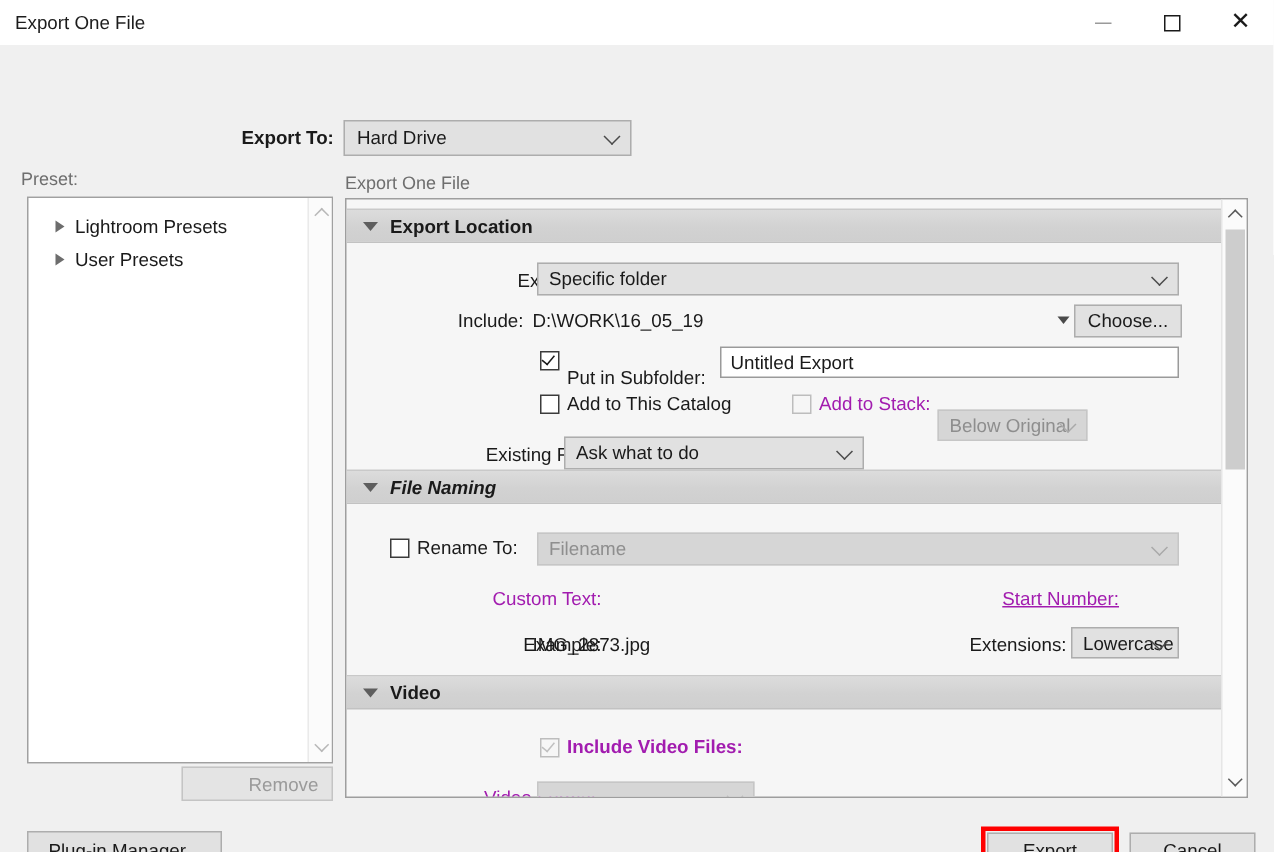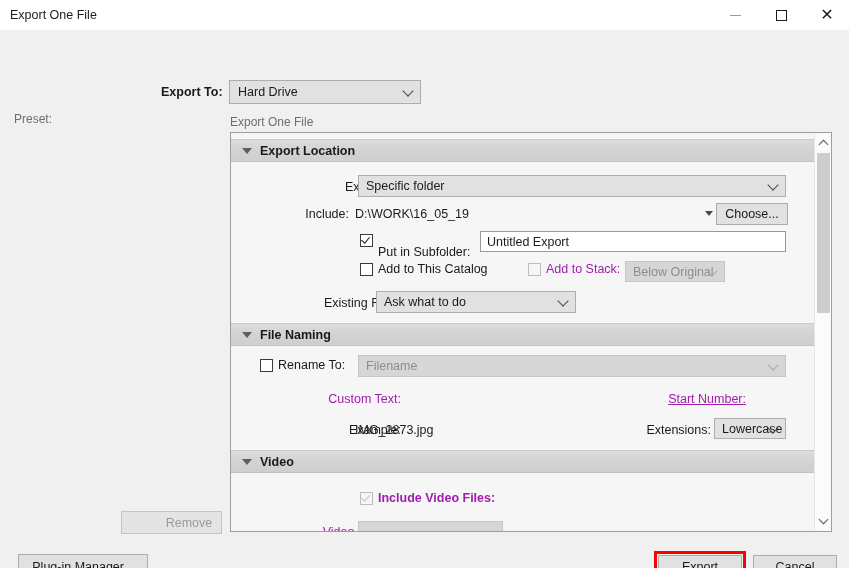--- a/index.html
+++ b/index.html
@@ -253,21 +253,21 @@
     border-left: 5px solid transparent;
     border-right: 5px solid transparent;
   }
   .section-title {
     margin-left: 8px;
     font-size: 12.5px;
     font-weight: 700;
     color: #1a1a1a;
   }
   #sec-export-location { top: 6px; }
-  #sec-file-naming     { top: 190px; }
+  #sec-file-naming     { top: 180px; font-style: italic; }
   #sec-video           { top: 317px; }
 
   
   .rlabel {
     position: absolute;
     font-size: 12.5px;
     color: #1a1a1a;
     text-align: right;
   }
   .rlabel.dim  { color: #a21caf; }
@@ -359,20 +359,38 @@
 
 <div id="dialog-body">
 
   <div id="top-export-label">Export To:</div>
   <div id="top-export-select">
     <span class="sel-text">Hard Drive</span>
     <span class="chev"></span>
   </div>
 
   <div id="preset-label">Preset:</div>
+  <div id="preset-list">
+    <div class="tree-item" id="tree-lightroom">
+      <span class="tri-right"></span>
+      <span>Lightroom Presets</span>
+    </div>
+    <div class="tree-item" id="tree-user">
+      <span class="tri-right"></span>
+      <span>User Presets</span>
+    </div>
+    <div id="preset-scrollbar">
+      <div class="sb-arrow top">
+          <i></i>
+        </div>
+      <div class="sb-arrow bot">
+          <i></i>
+        </div>
+    </div>
+  </div>
 
   <div class="btn" id="btn-add">Add</div>
   <div class="btn disabled" id="btn-remove">Remove</div>
 
   <div id="panel-caption">Export One File</div>
 
   <div id="content-panel">
     <div id="content-scroll">
 
       <div class="section-head" id="sec-export-location">
@@ -397,21 +415,21 @@
       <div class="rvalue" style="left:147px; top:100px;margin-top:12px;">Put in Subfolder:</div>
       <div class="textinput" style="left:249px; top:98px; width:306px; height:21px;">
         <span class="val">Untitled Export</span>
       </div>
 
       <div class="cbox" style="left:129px; top:130px;"></div>
       <div class="rvalue" style="left:147px; top:129px;">Add to This Catalog</div>
 
       <div class="cbox dis" style="left:297px; top:130px;"></div>
       <div class="rlabel dim" style="left:315px; top:129px;">Add to Stack:</div>
-      <div class="combo disabled" style="left:394px; top:128px; width:100px; height:21px;">
+      <div class="combo disabled" style="left:394px; top:140px; width:100px; height:21px;">
         <span class="sel-text">Below Original</span>
         <span class="chev dim"></span>
       </div>
 
       <div class="rlabel" style="left:40px; top:163px; width:130px;">Existing Files:</div>
       <div class="combo" style="left:145px; top:158px; width:200px; height:22px;">
         <span class="sel-text">Ask what to do</span>
         <span class="chev"></span>
       </div>
 

